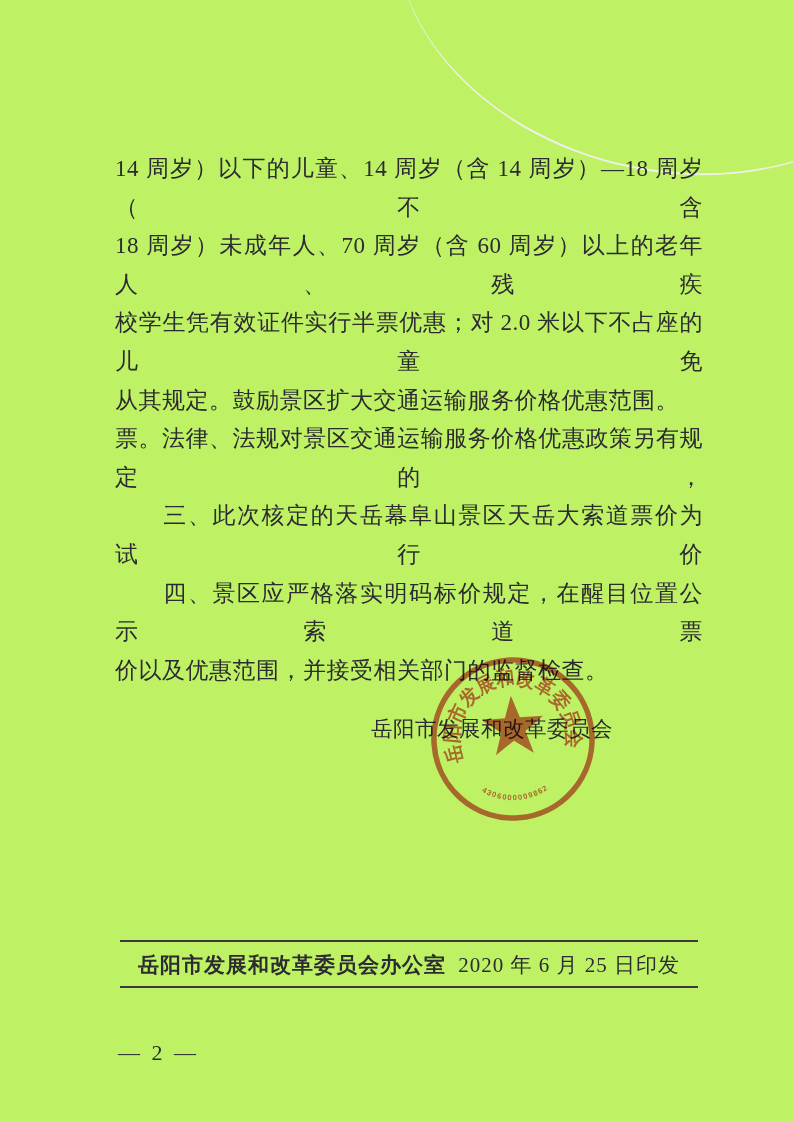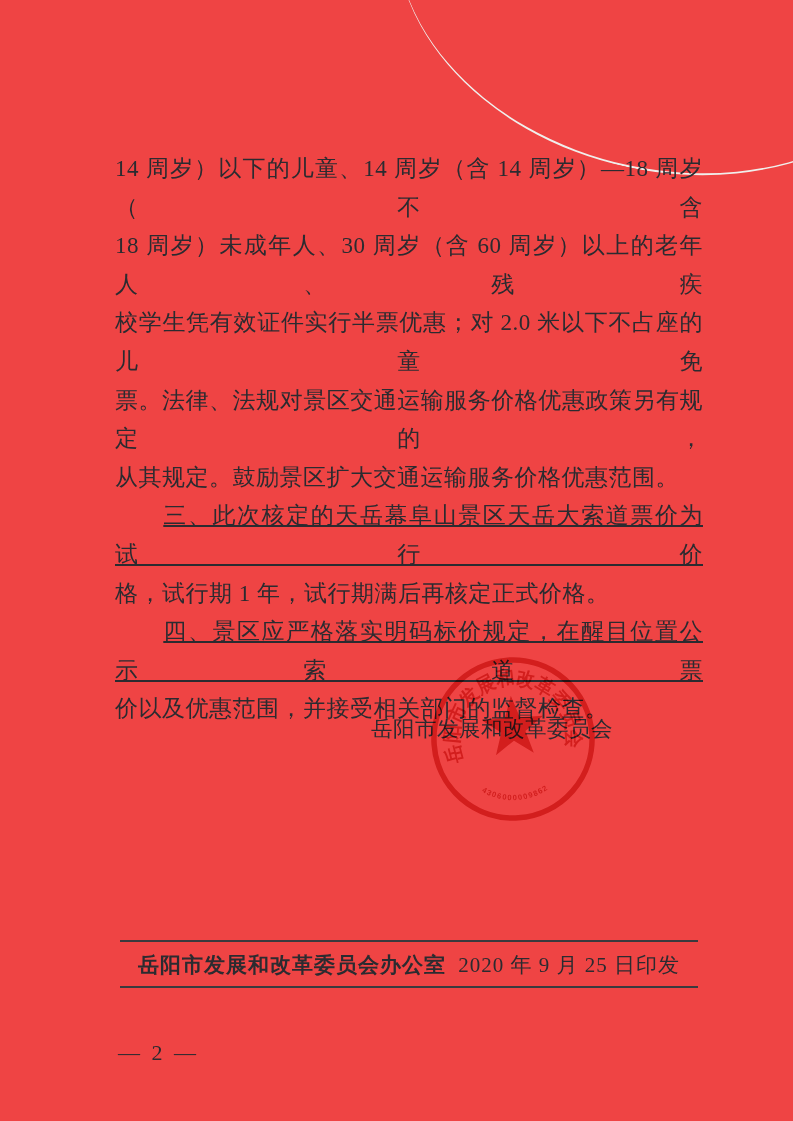--- a/index.html
+++ b/index.html
@@ -1,40 +1,40 @@
 <!DOCTYPE html>
 <html><head>
 <meta charset="utf-8">
 <style>
   html,body { margin:0; padding:0; background:#e8e8e8; }
   .page {
     position:relative;
     width:793px; height:1121px;
     margin:0 auto;
-    background:#ef4444;
+    background:#bef264;
     font-family:"Liberation Serif","DejaVu Serif",serif;
     color:#2b2b30;
     overflow:hidden;
   }
   
   .scan-artifact {
     position:absolute; right:-160px; top:-260px;
     width:560px; height:430px; border-radius:50%;
     border-bottom:2px solid #f0efec;
     transform:rotate(12deg);
     pointer-events:none;
   }
   .body-text {
     position:absolute; left:115px; top:150px; width:588px;
     font-size:23px; line-height:38.6px;
     letter-spacing:0.5px;
   }
   .line { text-align:justify; text-justify:inter-character; white-space:nowrap0; }
   .line.fill { text-align-last:justify; }
-  .line.ind  { text-indent:2.1em;text-decoration:underline; }
+  .line.ind  { text-indent:2.1em; }
   .sig-issuer {
     position:absolute; left:371px; top:714px;
     font-size:21.5px; letter-spacing:0.5px; z-index:1;
   }
   .sig-date {
     position:absolute; left:416px; top:756px;
     font-size:22px; letter-spacing:1px; z-index:1;
   }
   .seal {
     position:absolute; left:428px; top:654px;
@@ -67,26 +67,25 @@
 </style>
 </head>
 <body>
 
 <div class="page">
 
   <div class="scan-artifact"></div>
 
   <div class="body-text">
     <div class="line fill">14 周岁）以下的儿童、14 周岁（含 14 周岁）—18 周岁（不含</div>
-    <div class="line fill">18 周岁）未成年人、30 周岁（含 60 周岁）以上的老年人、残疾</div>
+    <div class="line fill">18 周岁）未成年人、70 周岁（含 60 周岁）以上的老年人、残疾</div>
     <div class="line fill">校学生凭有效证件实行半票优惠；对 2.0 米以下不占座的儿童免</div>
+    <div class="line">从其规定。鼓励景区扩大交通运输服务价格优惠范围。</div>
     <div class="line fill">票。法律、法规对景区交通运输服务价格优惠政策另有规定的，</div>
-    <div class="line">从其规定。鼓励景区扩大交通运输服务价格优惠范围。</div>
     <div class="line fill ind">三、此次核定的天岳幕阜山景区天岳大索道票价为试行价</div>
-    <div class="line">格，试行期 1 年，试行期满后再核定正式价格。</div>
     <div class="line fill ind">四、景区应严格落实明码标价规定，在醒目位置公示索道票</div>
     <div class="line">价以及优惠范围，并接受相关部门的监督检查。</div>
   </div>
 
   <div class="sig-issuer">岳阳市发展和改革委员会</div>
 
   <div class="seal">
     <svg viewBox="0 0 200 200" xmlns="http://www.w3.org/2000/svg">
       <defs>
         <path id="arcTop" d="M 39.9,121.9 A 64,64 0 1 1 160.1,121.9" fill="none"></path>
@@ -98,18 +97,18 @@
         <textPath href="#arcTop" textLength="238" lengthAdjust="spacingAndGlyphs">岳阳市发展和改革委员会</textPath>
       </text>
       <text class="ring-text" font-size="9" fill="#dd5a57" letter-spacing="1.5">
         <textPath href="#arcBottom" textLength="84" lengthAdjust="spacingAndGlyphs">4306000009862</textPath>
       </text>
     </svg>
   </div>
 
   <div class="footer-rule top"></div>
   <div class="footer-office">岳阳市发展和改革委员会办公室</div>
-  <div class="footer-printdate">2020 年 9 月 25 日印发</div>
+  <div class="footer-printdate">2020 年 6 月 25 日印发</div>
   <div class="footer-rule bottom"></div>
 
   <div class="page-number">— 2 —</div>
 
 </div>
 
 </body></html>

